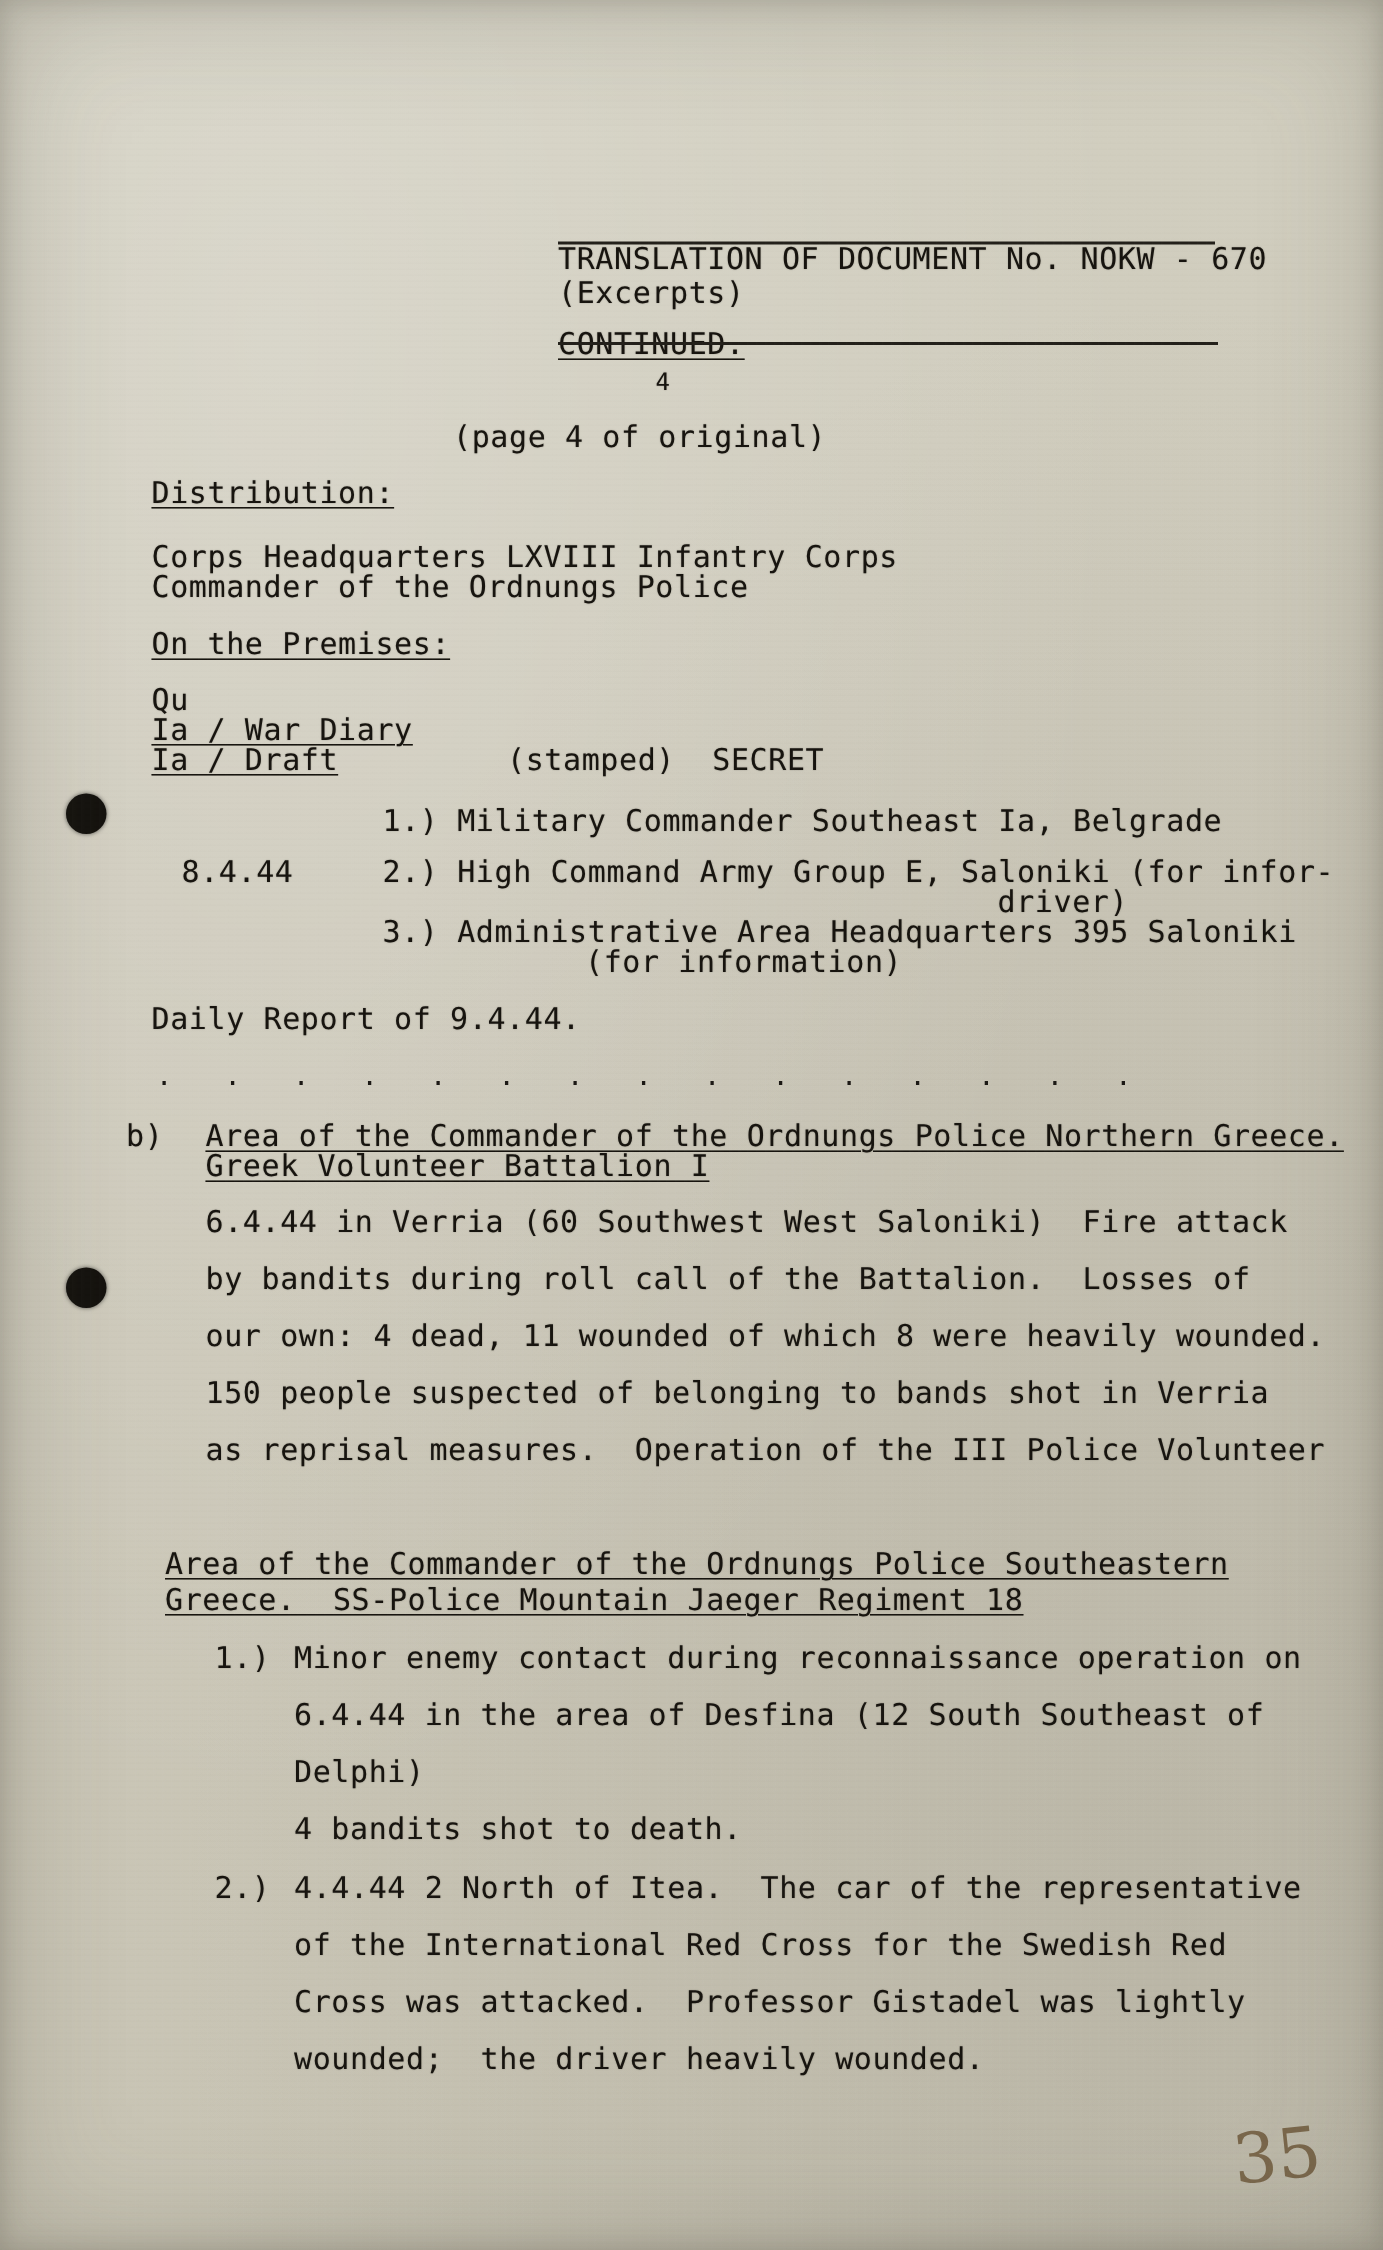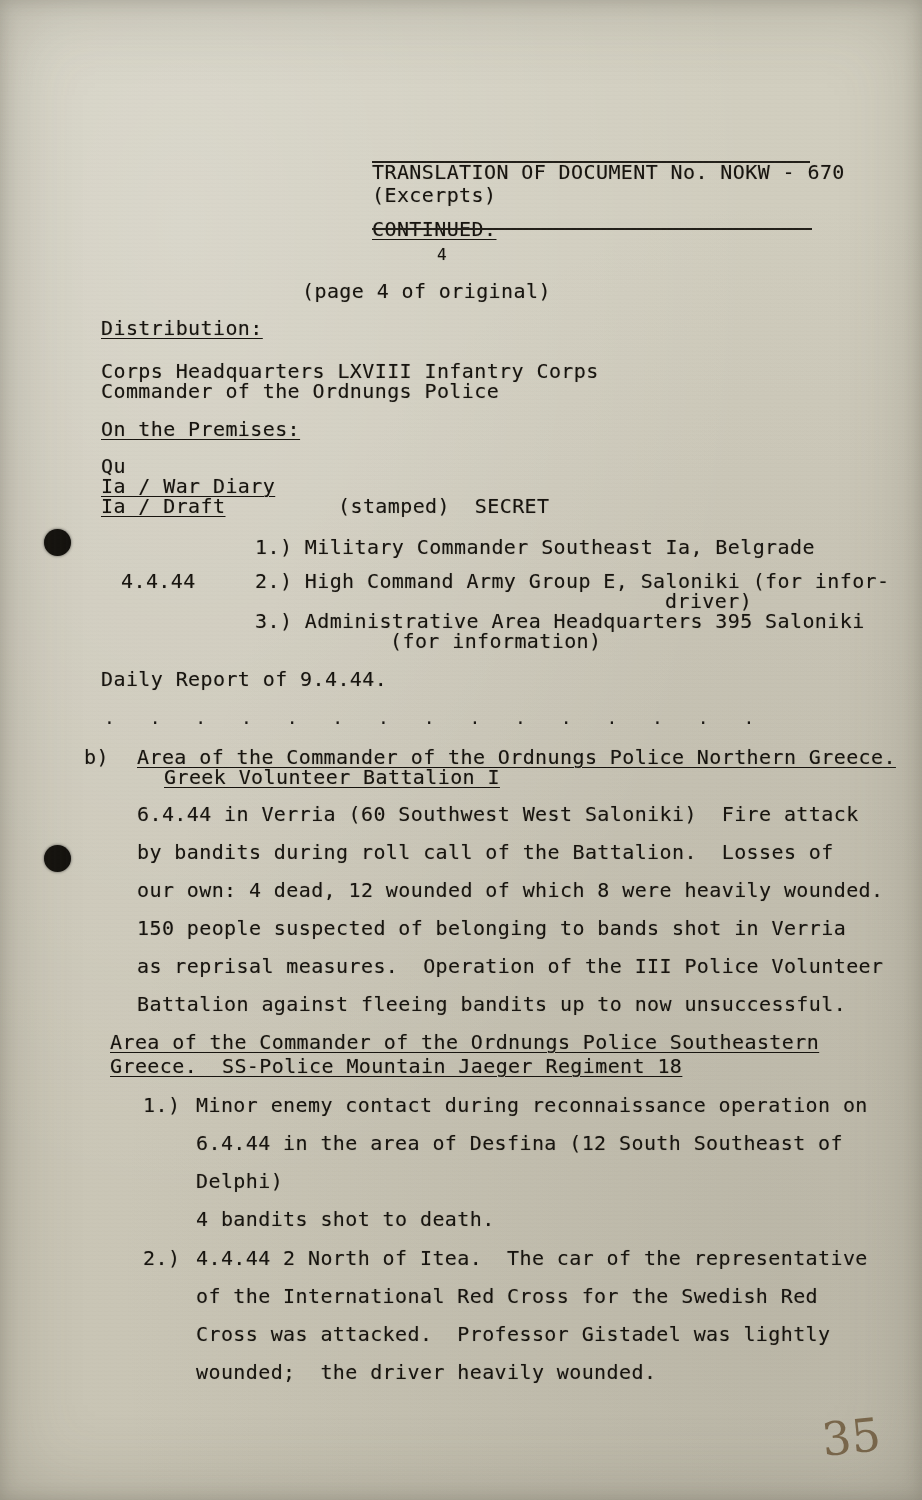--- a/index.html
+++ b/index.html
@@ -115,40 +115,39 @@
   <div class="t" style="left:101px; top:361px;">Corps Headquarters LXVIII Infantry Corps</div>
 
   <div class="t u" style="left:101px; top:419px;">On the Premises:</div>
   <div class="t" style="left:101px; top:456px;">Qu</div>
   <div class="t u" style="left:101px; top:476px;">Ia / War Diary</div>
   <div class="t u" style="left:101px; top:496px;">Ia / Draft</div>
 
   <div class="t" style="left:338px; top:496px;">(stamped)  SECRET</div>
 
   <div class="t" style="left:255px; top:537px;">1.) Military Commander Southeast Ia, Belgrade</div>
-  <div class="t" style="left:121px; top:571px;">4.4.44</div>
+  <div class="t" style="left:121px; top:571px;">8.4.44</div>
   <div class="t" style="left:255px; top:571px;">2.) High Command Army Group E, Saloniki (for infor-</div>
   <div class="t" style="left:665px; top:591px;">driver)</div>
   <div class="t" style="left:255px; top:611px;">3.) Administrative Area Headquarters 395 Saloniki</div>
   <div class="t" style="left:390px; top:631px;">(for information)</div>
 
   <div class="t" style="left:101px; top:669px;">Daily Report of 9.4.44.</div>
 
   <div class="dots" style="left:104px; top:707px;">. . . . . . . . . . . . . . .</div>
 
   <div class="t" style="left:84px; top:747px;">b)</div>
   <div class="t u" style="left:137px; top:747px;">Area of the Commander of the Ordnungs Police Northern Greece.</div>
-  <div class="t u" style="left:137px; top:767px;margin-left:27px;">Greek Volunteer Battalion I</div>
+  <div class="t u" style="left:137px; top:767px;">Greek Volunteer Battalion I</div>
 
   <div class="t" style="left:137px; top:804px;">6.4.44 in Verria (60 Southwest West Saloniki)  Fire attack</div>
   <div class="t" style="left:137px; top:842px;">by bandits during roll call of the Battalion.  Losses of</div>
-  <div class="t" style="left:137px; top:880px;">our own: 4 dead, 12 wounded of which 8 were heavily wounded.</div>
+  <div class="t" style="left:137px; top:880px;">our own: 4 dead, 11 wounded of which 8 were heavily wounded.</div>
   <div class="t" style="left:137px; top:918px;">150 people suspected of belonging to bands shot in Verria</div>
   <div class="t" style="left:137px; top:956px;">as reprisal measures.  Operation of the III Police Volunteer</div>
-  <div class="t" style="left:137px; top:994px;">Battalion against fleeing bandits up to now unsuccessful.</div>
 
   <div class="t u" style="left:110px; top:1032px;">Area of the Commander of the Ordnungs Police Southeastern</div>
   <div class="t u" style="left:110px; top:1056px;">Greece.  SS-Police Mountain Jaeger Regiment 18</div>
 
   <div class="t" style="left:143px; top:1095px;">1.)</div>
   <div class="t" style="left:196px; top:1095px;">Minor enemy contact during reconnaissance operation on</div>
   <div class="t" style="left:196px; top:1133px;">6.4.44 in the area of Desfina (12 South Southeast of</div>
   <div class="t" style="left:196px; top:1171px;">Delphi)</div>
   <div class="t" style="left:196px; top:1209px;">4 bandits shot to death.</div>
 

